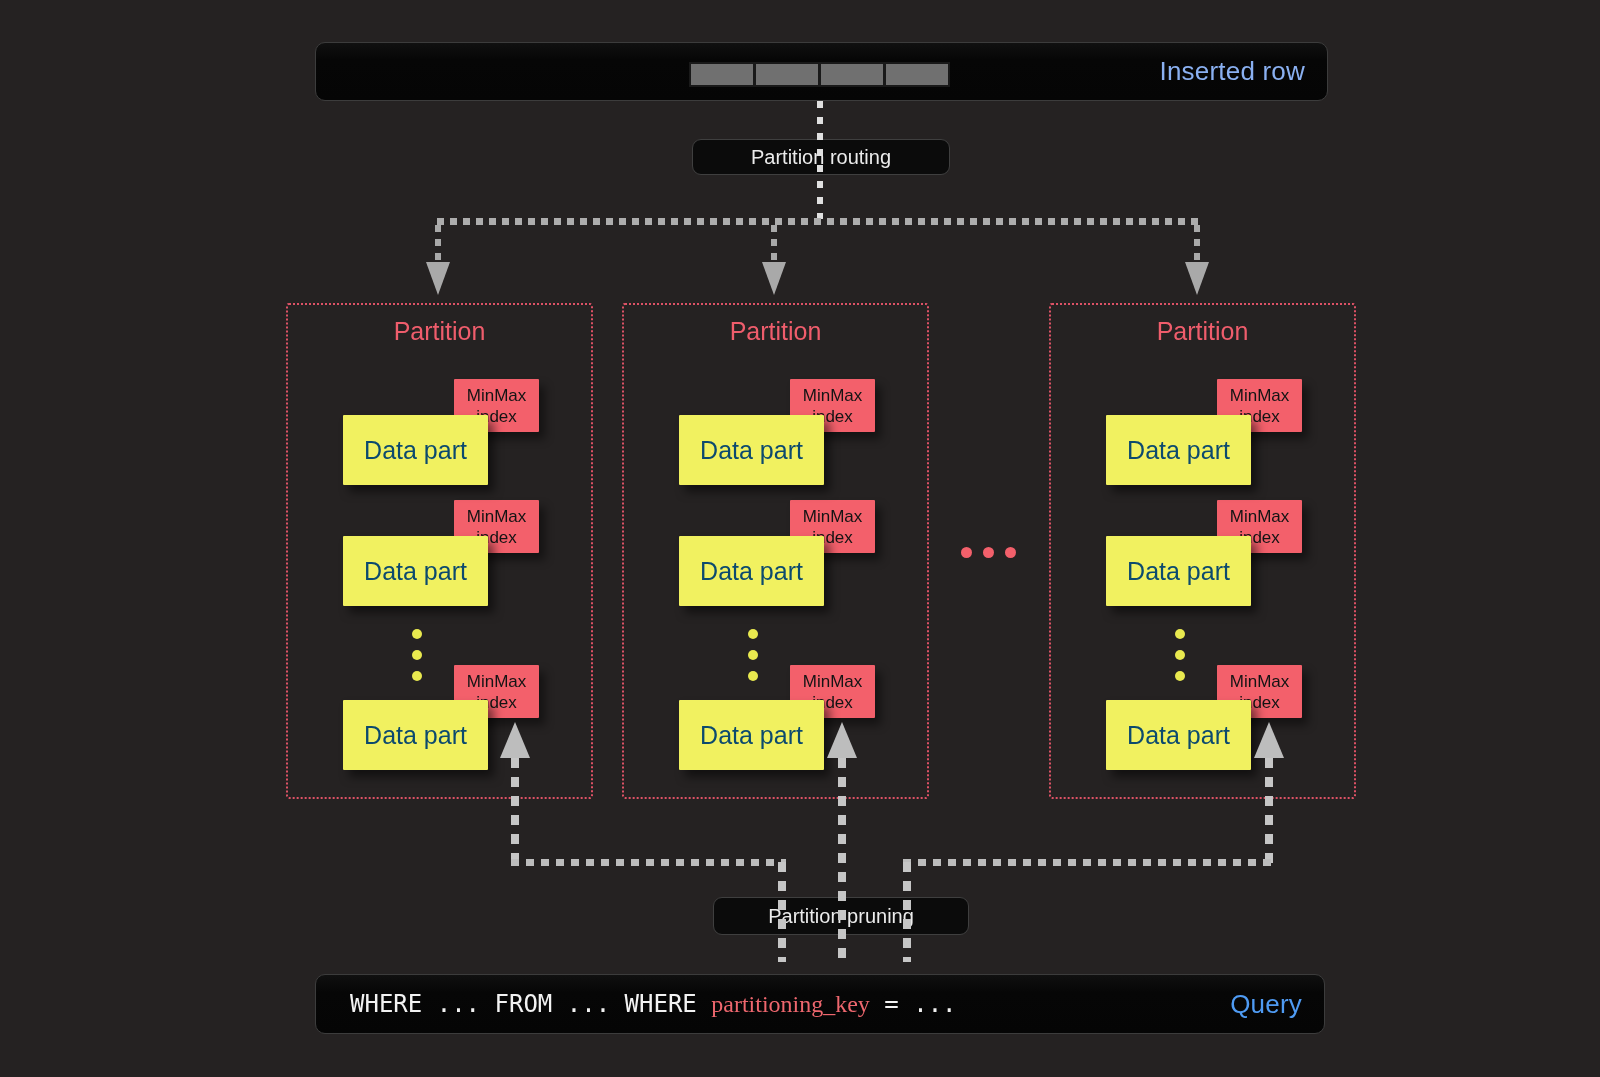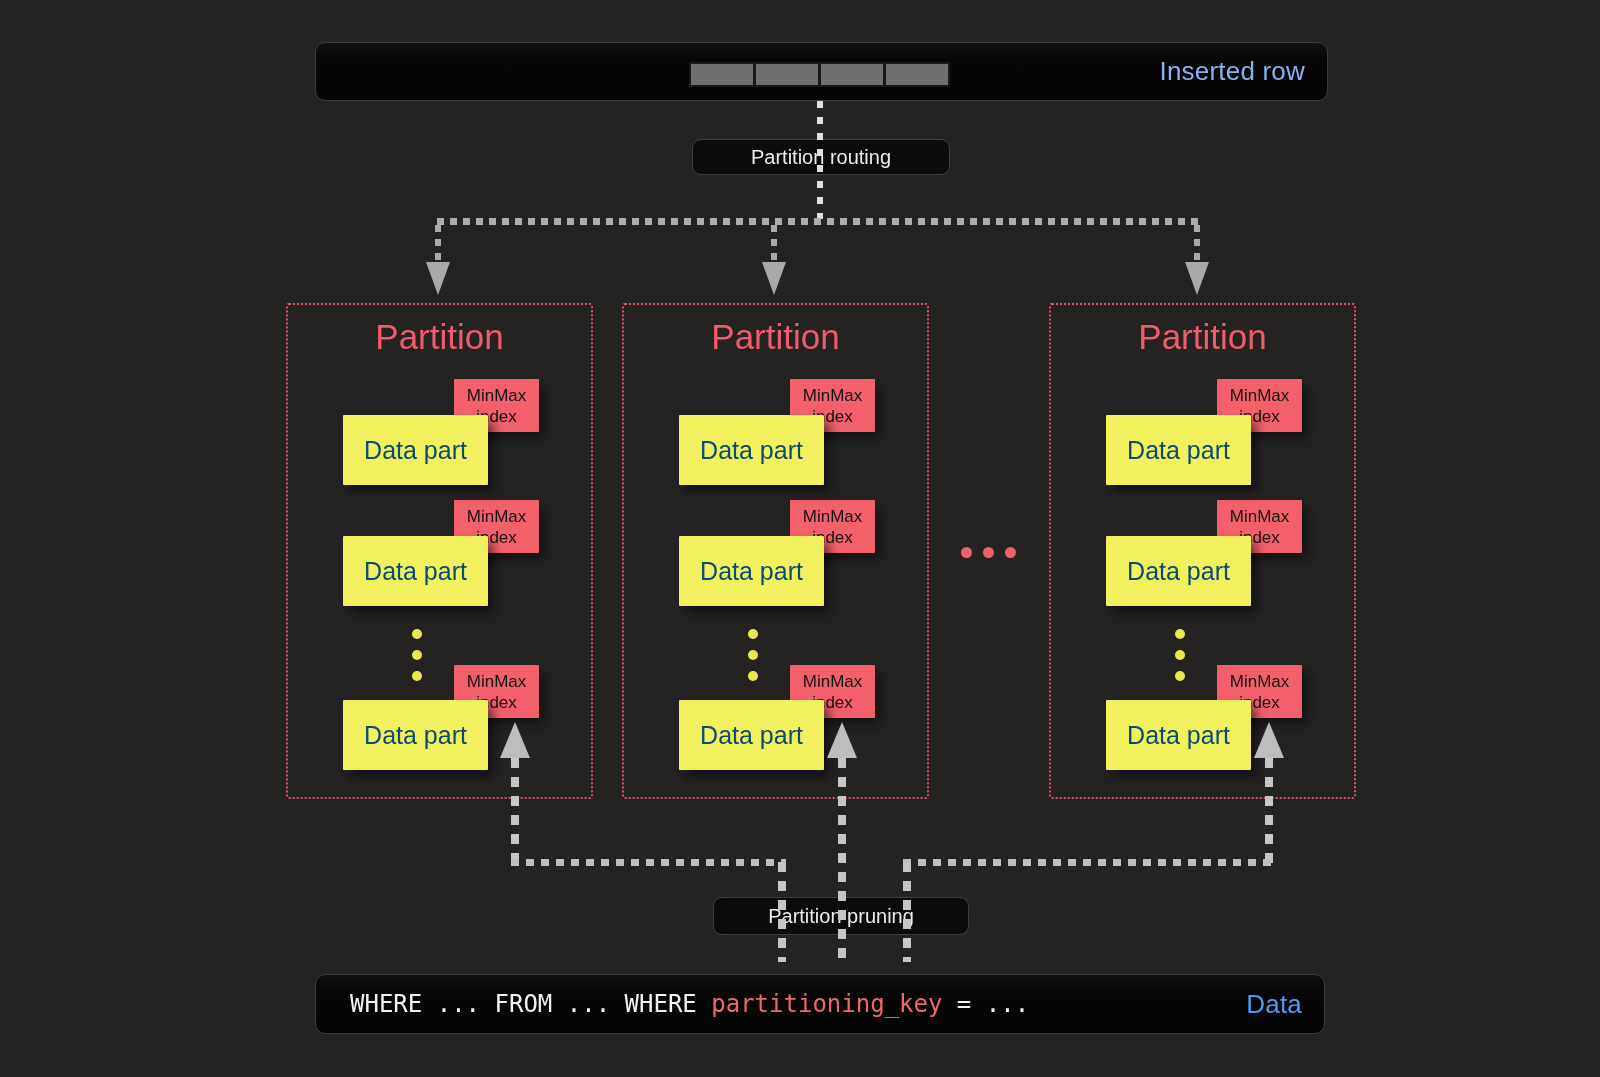--- a/index.html
+++ b/index.html
@@ -35,40 +35,40 @@
   .hdash.top{height:7px;background:repeating-linear-gradient(to right,#adadad 0 7px,transparent 7px 13px);}
   .hdash.bottom{height:7px;background:repeating-linear-gradient(to right,#bdbdbd 0 8px,transparent 8px 15px);}
   .ahead{width:0;height:0;}
   .ahead.down{border-left:12px solid transparent;border-right:12px solid transparent;border-top:33px solid #a9a9a9;}
   .ahead.up{border-left:15px solid transparent;border-right:15px solid transparent;border-bottom:36px solid #bdbdbd;}
 
   
   .partition{position:absolute;top:303px;width:307px;height:496px;border:2px dotted var(--c-accent_pink,#dd5266);
              border-radius:3px;box-sizing:border-box;}
   .partition.p1{left:266px;} .partition.p2{left:602px;} .partition.p3{left:1029px;}
-  .partition-title{margin-top:12px;text-align:center;color:var(--c-accent_pink_text,#ef5d6c);font-size:35px;}
+  .partition-title{margin-top:12px;text-align:center;color:var(--c-accent_pink_text,#ef5d6c);font-size:25px;}
   .minmax-tag{position:absolute;left:166px;width:85px;height:53px;background:var(--c-tag_red,#f3606b);
               color:#141414;font-size:17px;line-height:21px;text-align:center;display:flex;align-items:center;justify-content:center;
               box-shadow:6px 7px 10px rgba(0,0,0,.45);z-index:1;border-radius:1px;padding:0 4px;box-sizing:border-box;}
   .data-part{position:absolute;left:55px;width:145px;height:70px;background:var(--c-part_yellow,#f1f160);
              color:#0c4a6e;font-size:25px;display:flex;align-items:center;justify-content:center;
              box-shadow:6px 7px 10px rgba(0,0,0,.5);z-index:2;border-radius:1px;}
   .g1 .minmax-tag{top:74px;}  .g1 .data-part{top:110px;}
   .g2 .minmax-tag{top:195px;} .g2 .data-part{top:231px;}
   .g3 .minmax-tag{top:360px;} .g3 .data-part{top:395px;}
   .vdots{position:absolute;left:109px;top:324px;width:40px;}
   .vdots i{display:block;width:10px;height:10px;border-radius:50%;background:var(--c-dot_yellow,#e9e94f);margin:0 auto 11px;}
 
   .hdots{position:absolute;left:941px;top:547px;display:flex;gap:11px;}
   .hdots i{width:11px;height:11px;border-radius:50%;background:var(--c-tag_red,#f15f6a);}
 
   
   .sql{position:absolute;left:34px;top:0;height:100%;display:flex;align-items:center;
        font-family:"DejaVu Sans Mono",monospace;font-size:24px;color:var(--c-code_white,#f2f2f2);white-space:pre;}
-  .sql .key{color:var(--c-code_red,#ee676e);}
+  .sql .key{color:var(--c-code_red,#ee676e);font-family:Liberation Serif, serif;}
 </style>
 </head>
 <body>
 
 <div class="canvas">
 
   <div class="panel inserted-box">
     <div class="row-cells">
       <div class="cell"></div>
       <div class="cell"></div>
@@ -168,16 +168,16 @@
   <div class="vdash thick" style="left:1245px;top:758px;height:105px;"></div>
 
   <div class="hdash bottom" style="left:491px;top:859px;width:275px;"></div>
   <div class="hdash bottom" style="left:883px;top:859px;width:370px;"></div>
   <div class="vdash thick" style="left:758px;top:862px;height:100px;"></div>
   <div class="vdash thick" style="left:883px;top:862px;height:100px;"></div>
   <div class="pill pruning-pill">Partition pruning</div>
 
   <div class="panel query-box">
     <div class="sql"><span>WHERE ... FROM ... WHERE </span><span class="key">partitioning_key</span><span> = ...</span></div>
-    <div class="right-caption query-caption">Data</div>
+    <div class="right-caption query-caption">Query</div>
   </div>
 
 </div>
 
 </body></html>

